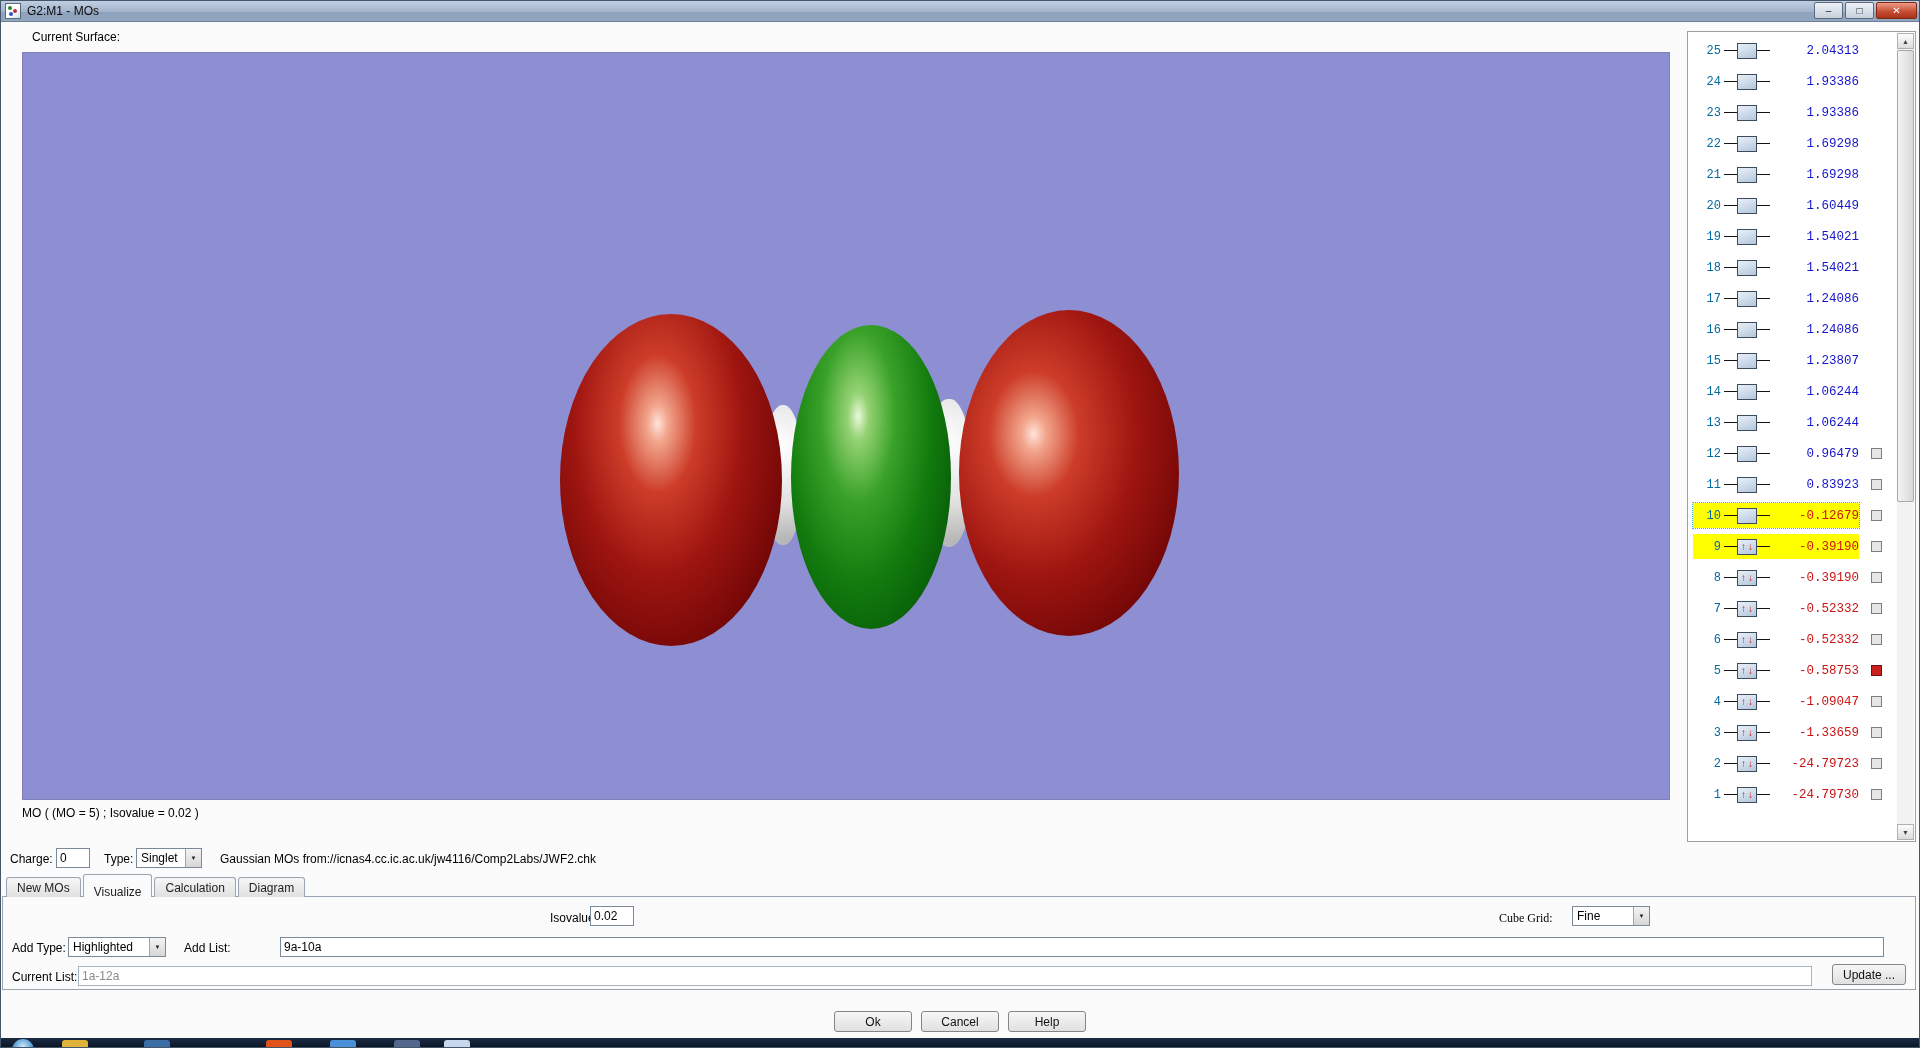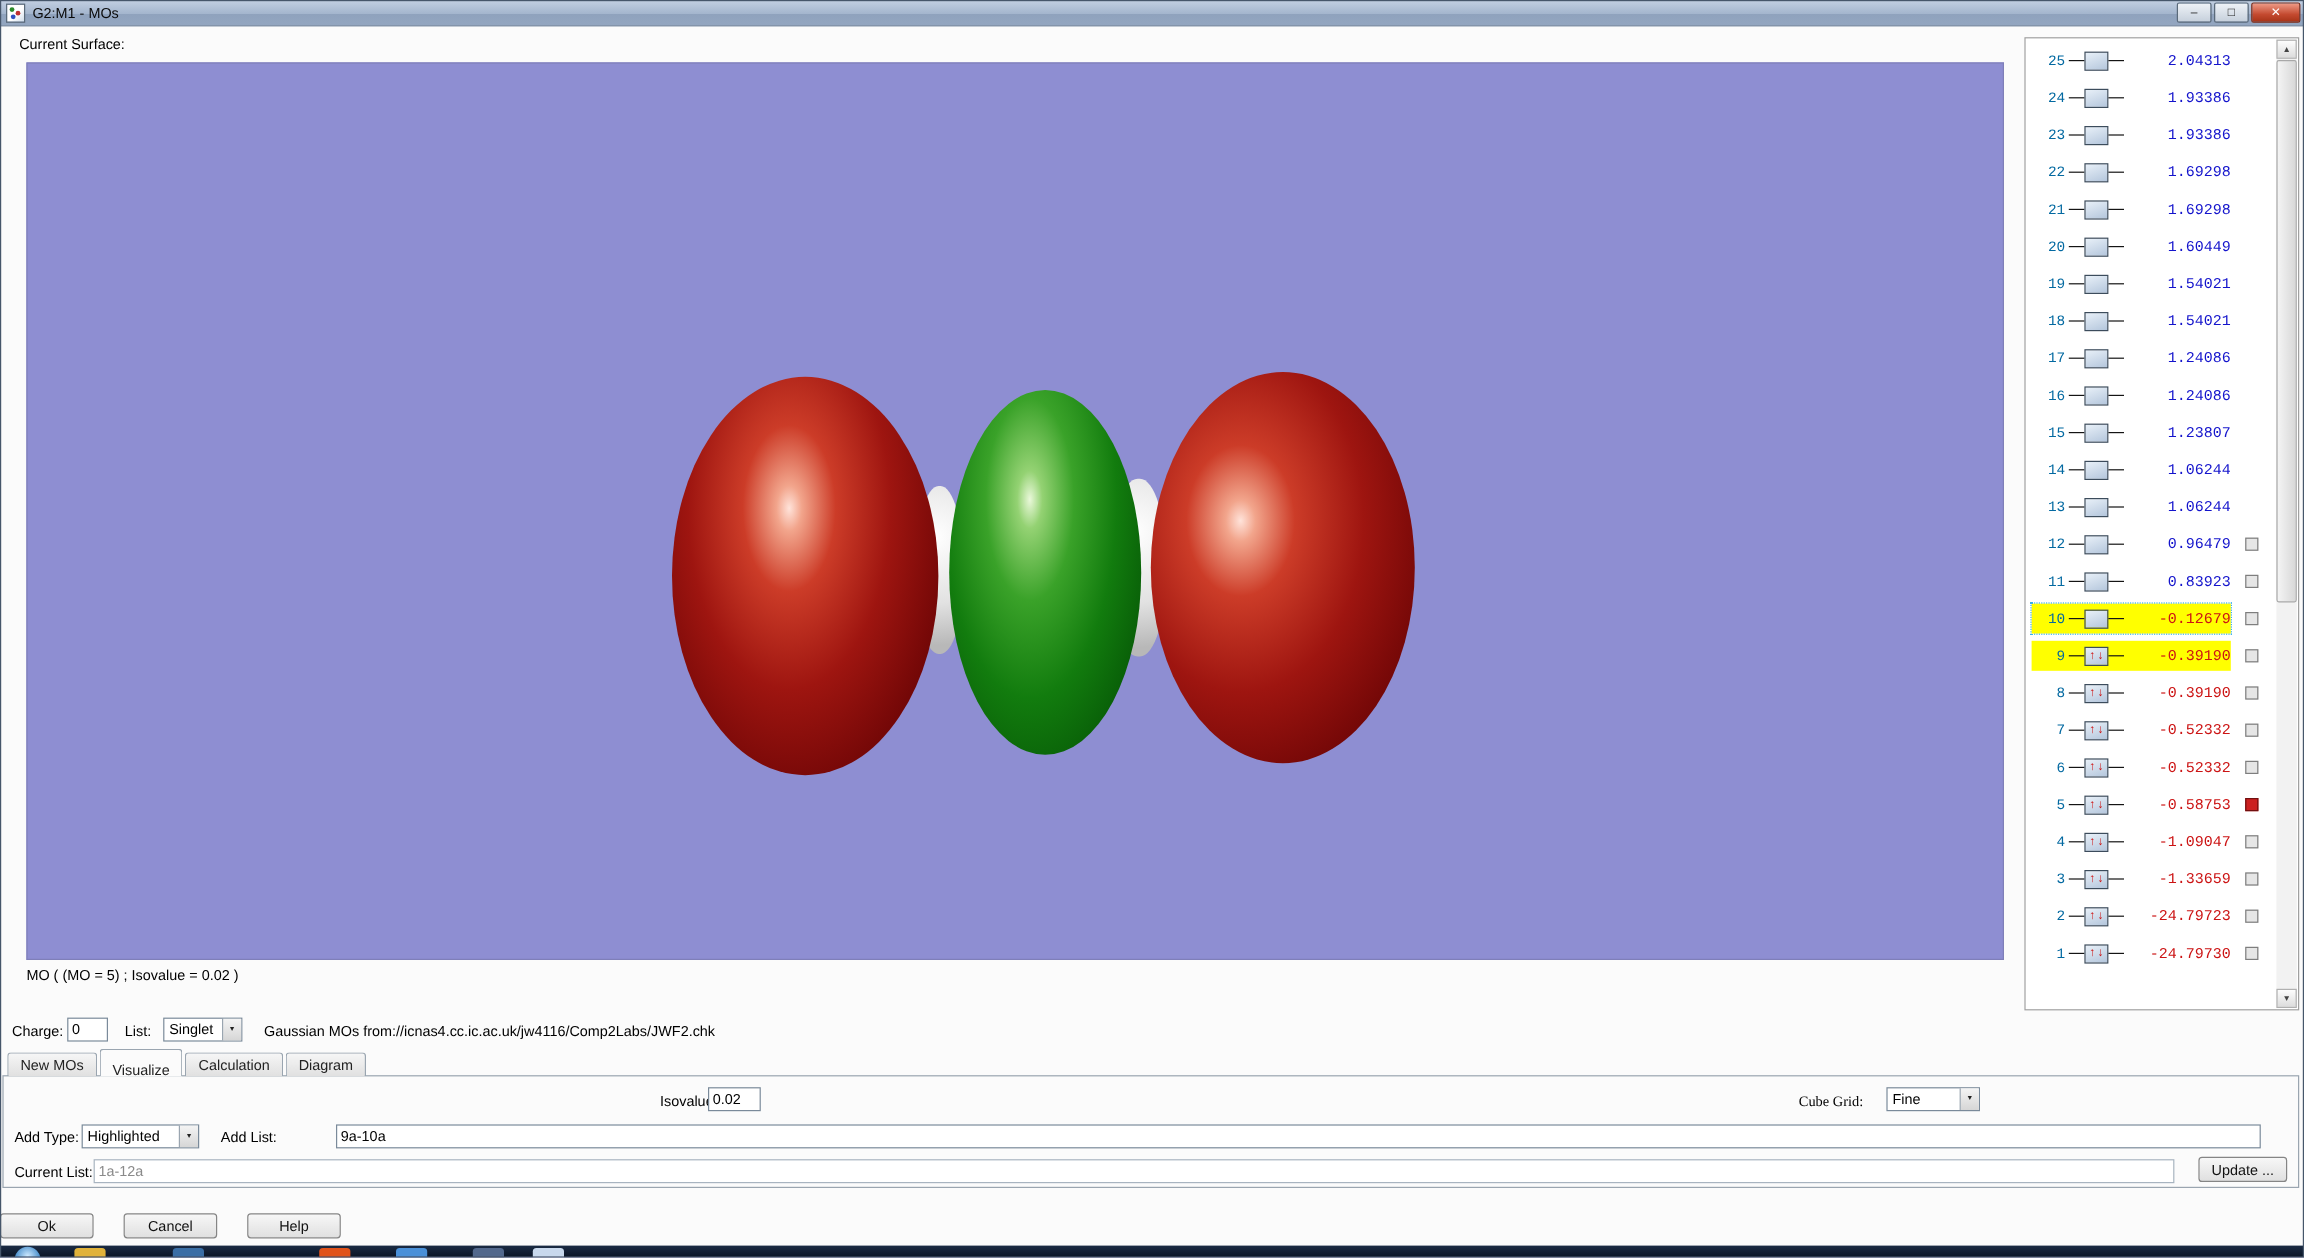--- a/index.html
+++ b/index.html
@@ -20,21 +20,21 @@
     background:#2a8a2a; box-shadow:5px 3px 0 #c03030, 1px 6px 0 #3050c0; }
   .win-title { font-size:12px; margin-left:6px; color:#0a0a0a; }
   .win-controls { margin-left:auto; margin-right:3px; display:flex; gap:2px; }
   .win-btn {
     width:29px; height:17px; box-sizing:border-box; border:1px solid #5a6a7a; border-radius:2px;
     background:linear-gradient(#eef2f7,#c6d0dc); font-size:10px; line-height:15px; text-align:center; color:#222;
   }
   .win-btn.close { width:41px; background:linear-gradient(#ee9a86,#c44a30 60%,#a83418); color:#fff; border-color:#7e2a16; }
 
   
-  .surface-label { position:absolute; left:16px; top:30px; font-size:12px; }
+  .surface-label { position:absolute; left:32px; top:30px; font-size:12px; }
   .viz {
     position:absolute; left:22px; top:52px; width:1648px; height:748px; box-sizing:border-box;
     background:var(--viz-bg,#8e8ed2); border:1px solid #7f7fb8; overflow:hidden;
   }
   .atom { position:absolute; border-radius:48%; background:radial-gradient(circle at 40% 30%, #ffffff, #e2e2e2 55%, #b8b8b8 90%); }
   .atom.left  { left:740px; top:352px; width:40px; height:140px; }
   .atom.right { left:903px; top:346px; width:46px; height:148px; }
   .lobe { position:absolute; border-radius:50%; }
   .lobe.red-left {
     left:537px; top:261px; width:222px; height:332px;
@@ -99,21 +99,21 @@
     border-radius:3px 3px 0 0; margin-right:2px; }
   .tab.active { height:23px; padding-top:10px; background:#fbfbfb; position:relative; z-index:4; }
   .pane { position:absolute; left:2px; top:896px; width:1914px; height:94px; box-sizing:border-box;
     border:1px solid #9aa5b0; background:#fbfbfb; z-index:2; }
 
   
   .btn { box-sizing:border-box; height:21px; background:linear-gradient(#f7f7f7,#e0e0e0); border:1px solid #858585;
     border-radius:3px; font-family:"Liberation Sans",sans-serif; font-size:12px; color:#111;
     display:flex; align-items:center; justify-content:center; z-index:6; }
   .update-btn { position:absolute; left:1832px; top:964px; width:74px; }
-  .footer { position:absolute; left:0; top:1011px; width:100%; display:flex; gap:25px; z-index:6; }
+  .footer { position:absolute; left:0; top:1011px; width:100%; display:flex; justify-content:center; gap:9px; z-index:6; }
   .footer .btn { width:78px; }
 
   
   .taskbar { position:absolute; left:0; bottom:0; width:100%; height:10px;
     background:linear-gradient(#1b2b44,#0a1424); overflow:hidden; z-index:45; }
   .tb-icon { position:absolute; top:2px; width:26px; height:18px; border-radius:3px; }
   .tb-icon.orb { width:22px; height:22px; border-radius:50%; top:1px; }
 </style>
 </head>
 <body>
@@ -457,21 +457,21 @@
     </div>
   <div class="scrollbar">
     <div class="sb-btn sb-up">▲</div>
     <div class="sb-thumb"></div>
     <div class="sb-btn sb-down">▼</div>
   </div>
 </div>
 
 <span class="flabel" style="left:10px; top:851px;">Charge:</span>
 <input class="tbox" style="left: 56px; top: 848px; width: 34px;" value="0">
-<span class="flabel" style="left:104px; top:851px;">List:</span>
+<span class="flabel" style="left:104px; top:851px;">Type:</span>
 <div class="dropdown" style="left:136px; top:848px; width:66px;">
   <span class="dd-text">Singlet</span>
   <span class="dd-btn">
       <span class="dd-arrow">▼</span>
     </span>
 </div>
 <span class="flabel" style="left:220px; top:851px;">Gaussian MOs from:</span>
 <span class="flabel" style="left:330px; top:851px;">//icnas4.cc.ic.ac.uk/jw4116/Comp2Labs/JWF2.chk</span>
 
 <div class="tabbar">

